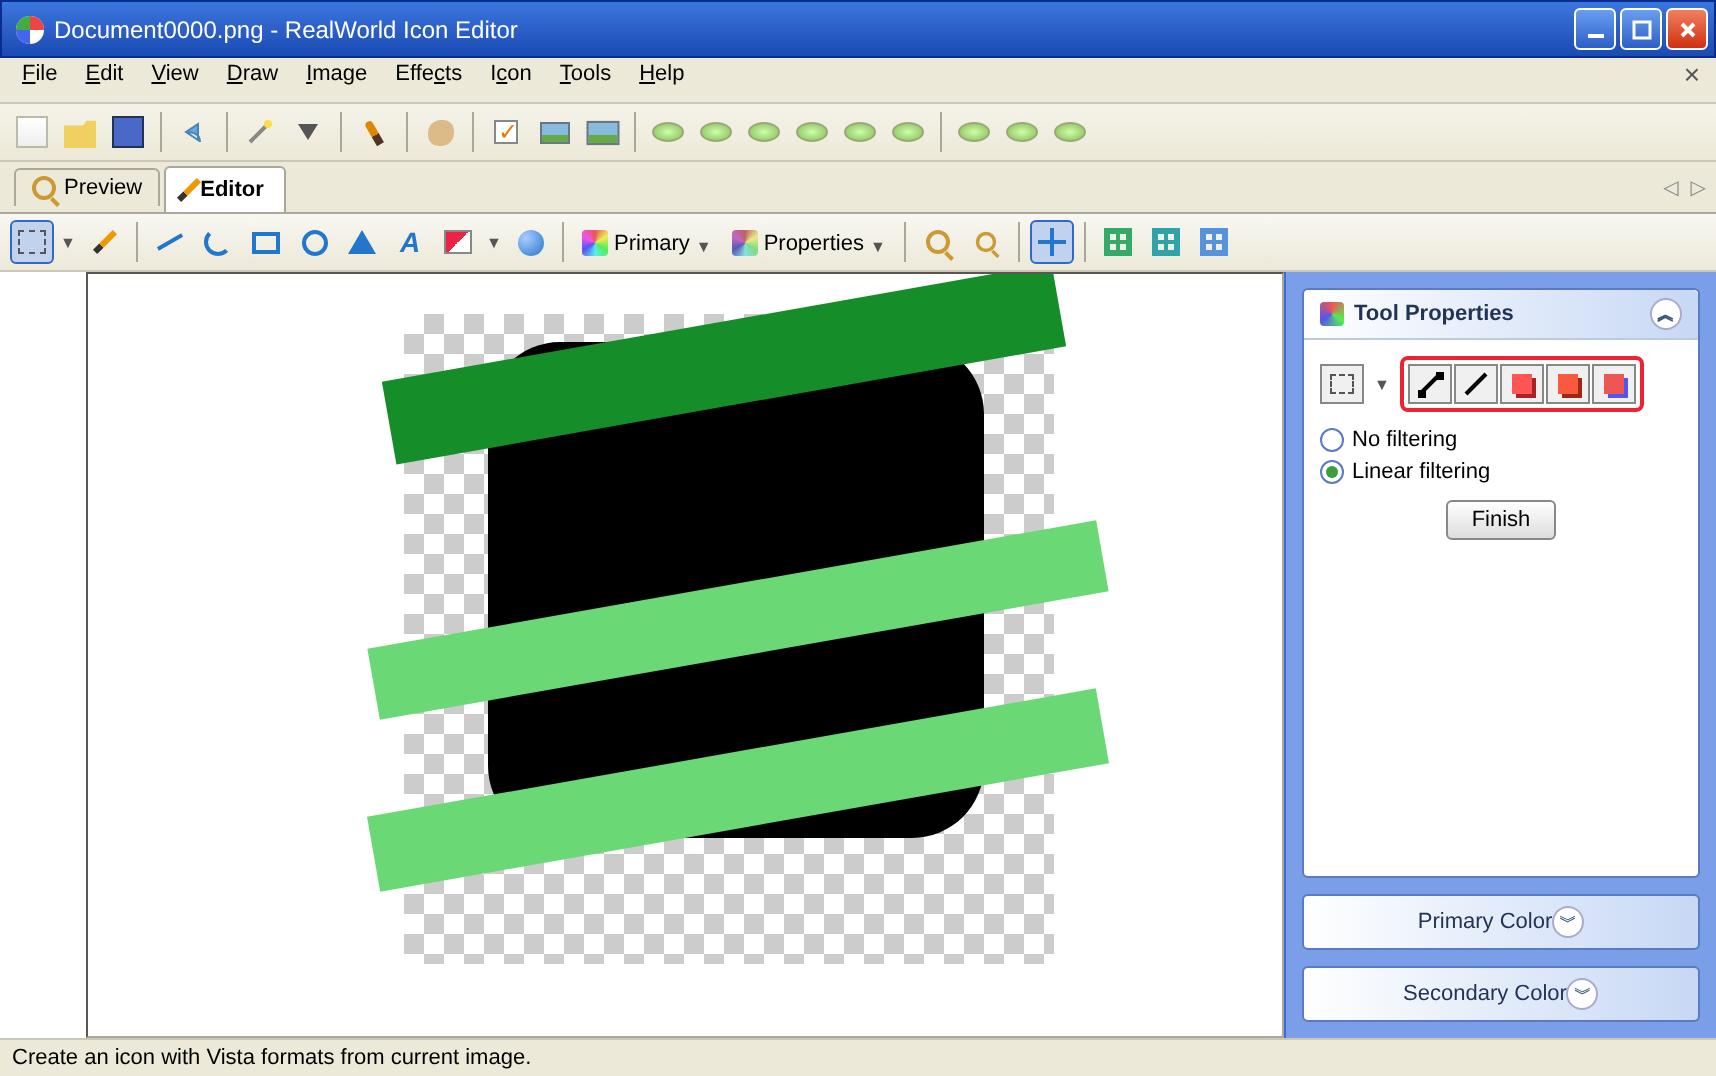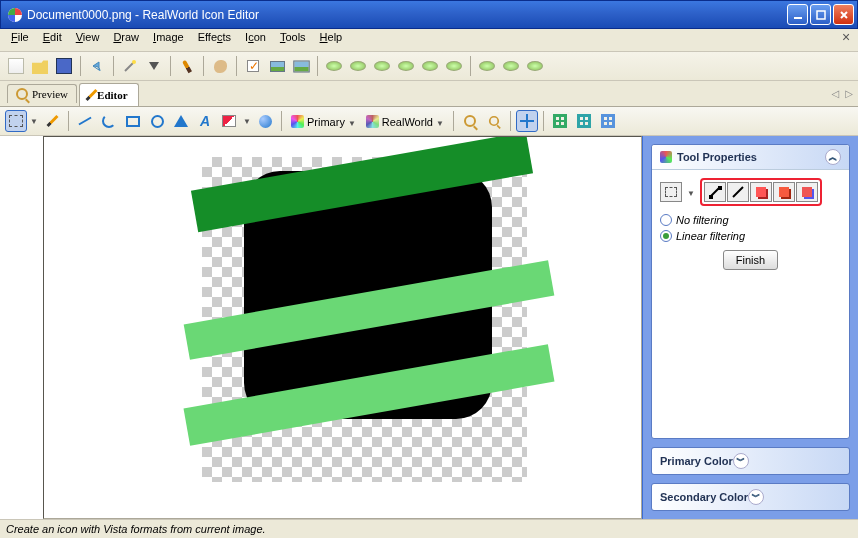--- a/index.html
+++ b/index.html
@@ -24,21 +24,21 @@
 
 .toolbar { background: linear-gradient(to bottom, #f5f3e9, #ece9d8); height: 29px; display: flex; align-items: center; padding: 0 5px; border-bottom: 1px solid #cac6b8; gap: 2px; }
 .tool-btn { width: 22px; height: 22px; display: flex; align-items: center; justify-content: center; border: 1px solid transparent; border-radius: 3px; }
 .tool-sep { width: 1px; height: 20px; background: #aca899; margin: 0 3px; }
 
 
 .ic { width: 16px; height: 16px; display: inline-block; }
 
 
 .tabbar { background: #ece9d8; height: 26px; display: flex; align-items: center; padding: 0 5px; border-bottom: 1px solid #aca899; position: relative; }
-.tab { display: flex; align-items: center; gap: 4px; padding: 3px 8px; font-size: 11px; border: 1px solid #aca899; border-bottom: none; background: #fff; border-radius: 3px 3px 0 0; margin-left: 2px; font-family: Liberation Serif, serif; }
+.tab { display: flex; align-items: center; gap: 4px; padding: 3px 8px; font-size: 11px; border: 1px solid #aca899; border-bottom: none; background: #fff; border-radius: 3px 3px 0 0; margin-left: 2px; }
 .tab.active { font-weight: bold; background: #fff; padding: 4px 10px; position: relative; top: 1px; }
 .tab.inactive { background: #ece9d8; }
 .tab-navs { margin-left: auto; display: flex; gap: 6px; color: #888; font-size: 10px; }
 
 
 .toolsbar { background: linear-gradient(to bottom, #f8f7f2, #ece9d8); height: 29px; display: flex; align-items: center; padding: 0 5px; border-bottom: 1px solid #cac6b8; gap: 2px; }
 .toolsbar .combo { display: flex; align-items: flex-end; gap: 3px; padding: 0 4px; font-size: 11px; }
 .combo-arrow { font-size: 8px; color: #555; }
 
 
@@ -53,28 +53,28 @@
 
 .side-panel { width: 216px; background: #7b9ee8; padding: 8px; display: flex; flex-direction: column; gap: 8px; border-left: 1px solid #3b6cd4; }
 .panel-box { background: #fff; border: 1px solid #5a7bc4; border-radius: 3px; }
 .panel-header { background: linear-gradient(to right, #fff, #c7d8f5); padding: 4px 8px; font-weight: bold; font-size: 11px; color: #235; display: flex; align-items: center; justify-content: space-between; border-bottom: 1px solid #bcd; border-radius: 3px 3px 0 0; }
 .panel-header-icon { width: 12px; height: 12px; background: conic-gradient(from 0deg, #e55, #5e5, #55e, #e55); border-radius: 2px; }
 .panel-chevron { width: 16px; height: 16px; border-radius: 50%; border: 1px solid #aac; display: flex; align-items: center; justify-content: center; font-size: 9px; color: #357; background: #fff; }
 .panel-body { padding: 8px; }
 .tool-row { display: flex; align-items: center; gap: 4px; margin-bottom: 8px; }
 .tool-row-group { border: 2px solid #e23; border-radius: 4px; padding: 2px; display: flex; gap: 1px; }
 .mini-btn { width: 22px; height: 20px; border: 1px solid #888; background: #f0f0f0; display: flex; align-items: center; justify-content: center; font-size: 11px; }
-.radio-row { display: flex; align-items: flex-start; gap: 4px; margin: 4px 0; font-size: 11px; font-style: italic; }
+.radio-row { display: flex; align-items: flex-start; gap: 4px; margin: 4px 0; font-size: 11px; }
 .radio-outer { width: 12px; height: 12px; border-radius: 50%; border: 1px solid #5a7bc4; display: flex; align-items: center; justify-content: center; background: #fff; }
 .radio-inner { width: 6px; height: 6px; border-radius: 50%; background: #3b9e3b; }
 .finish-btn { display: block; margin: 8px auto 0; padding: 3px 12px; font-size: 11px; border: 1px solid #888; border-radius: 3px; background: linear-gradient(#fff, #ddd); }
-.color-panel { background: linear-gradient(to right, #fff, #c7d8f5); padding: 5px 8px; font-weight: bold; font-size: 11px; color: #235; border: 1px solid #5a7bc4; border-radius: 3px; display: flex; justify-content: flex-start; align-items: center; }
-
-
-.statusbar { background: #ece9d8; height: 19px; display: flex; align-items: center; padding: 0 6px; font-size: 11px; border-top: 1px solid #cac6b8; font-style: italic; }
+.color-panel { background: linear-gradient(to right, #fff, #c7d8f5); padding: 5px 8px; font-weight: normal; font-size: 11px; color: #235; border: 1px solid #5a7bc4; border-radius: 3px; display: flex; justify-content: center; align-items: center; }
+
+
+.statusbar { background: #ece9d8; height: 19px; display: flex; align-items: center; padding: 0 6px; font-size: 11px; border-top: 1px solid #cac6b8; }
 
 
 .ic-new { background: linear-gradient(#fff,#eee); border:1px solid #bba; }
 .ic-open { background: #f0d060; clip-path: polygon(0 30%, 60% 30%, 70% 15%, 100% 15%, 100% 100%, 0 100%); }
 .ic-save { background: #4a68c7; border: 1px solid #235; }
 .ic-ellipse { width:16px; height:10px; border:1px solid #9a7; border-radius:50%; background:radial-gradient(#cfa,#8b5); }
 .ic-magnify { width:12px; height:12px; border:2px solid #c93; border-radius:50%; position:relative; }
 .ic-magnify::after { content:''; position:absolute; right:-4px; bottom:-4px; width:5px; height:2px; background:#c93; transform:rotate(45deg); }
 .ic-arrow { width:0; height:0; border-left:5px solid transparent; border-right:5px solid transparent; border-top:8px solid #555; }
 .ic-grid { width:14px; height:14px; background: repeating-linear-gradient(#3a6 0 2px, transparent 2px 5px), repeating-linear-gradient(90deg,#3a6 0 2px, transparent 2px 5px); border:1px solid #3a6; }
@@ -273,21 +273,21 @@
       <span class="ic-color"></span>
     </div>
   <div class="tool-sep"></div>
   <div class="combo">
     <span class="ic-swatch"></span>
     <span>Primary</span>
     <span class="combo-arrow">▼</span>
   </div>
   <div class="combo">
     <span class="ic-swatch" style="filter:grayscale(0.4)"></span>
-    <span>RealWorld</span>
+    <span>Properties</span>
     <span class="combo-arrow">▼</span>
   </div>
   <div class="tool-sep"></div>
   <div class="tool-btn">
       <span class="ic-magnify"></span>
     </div>
   <div class="tool-btn">
       <span class="ic-magnify" style="transform:scale(0.85)"></span>
     </div>
   <div class="tool-sep"></div>

